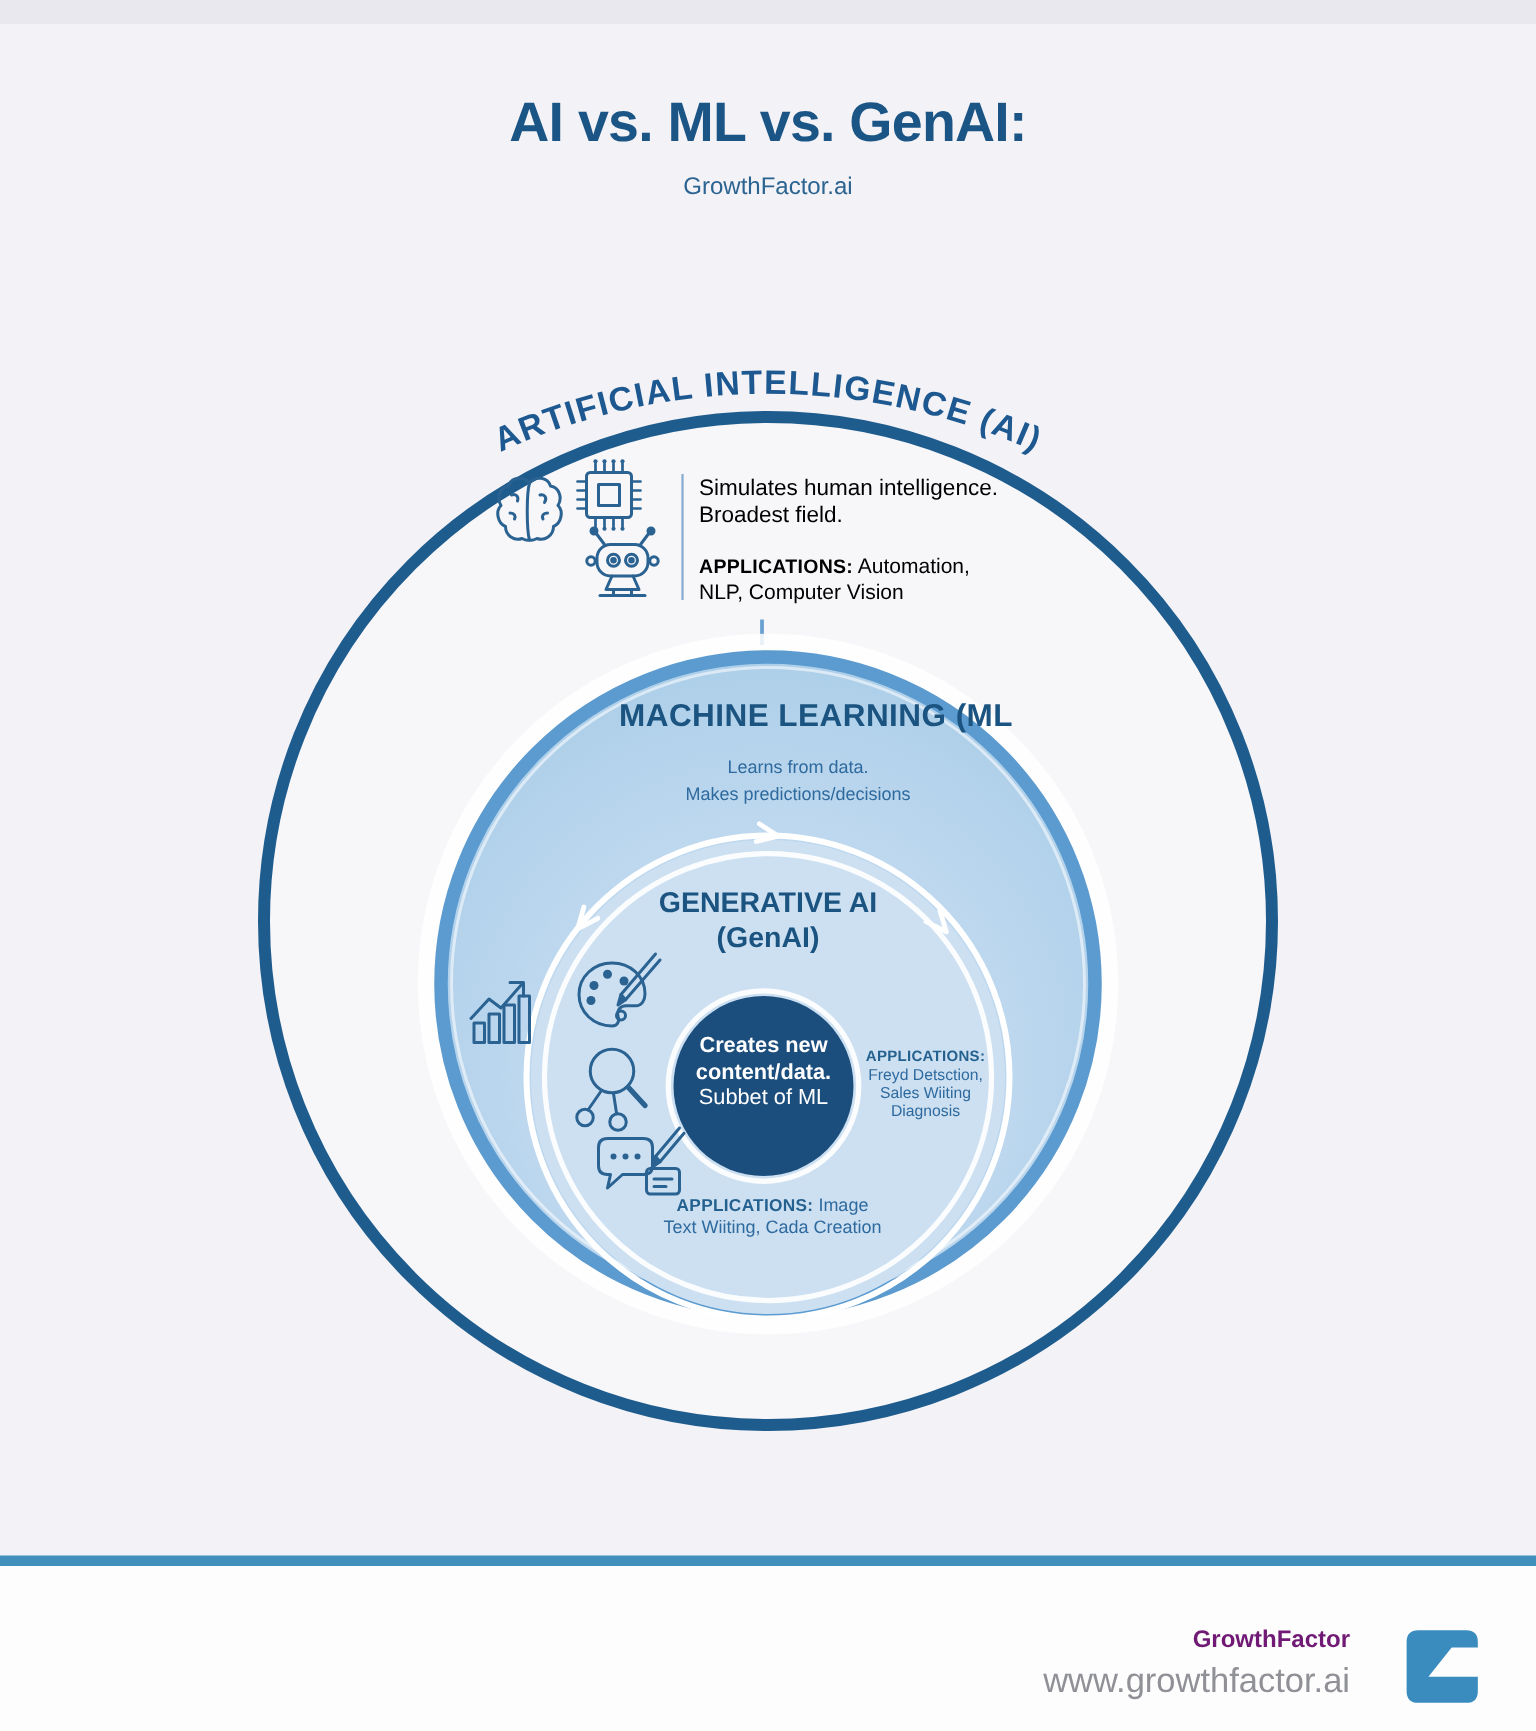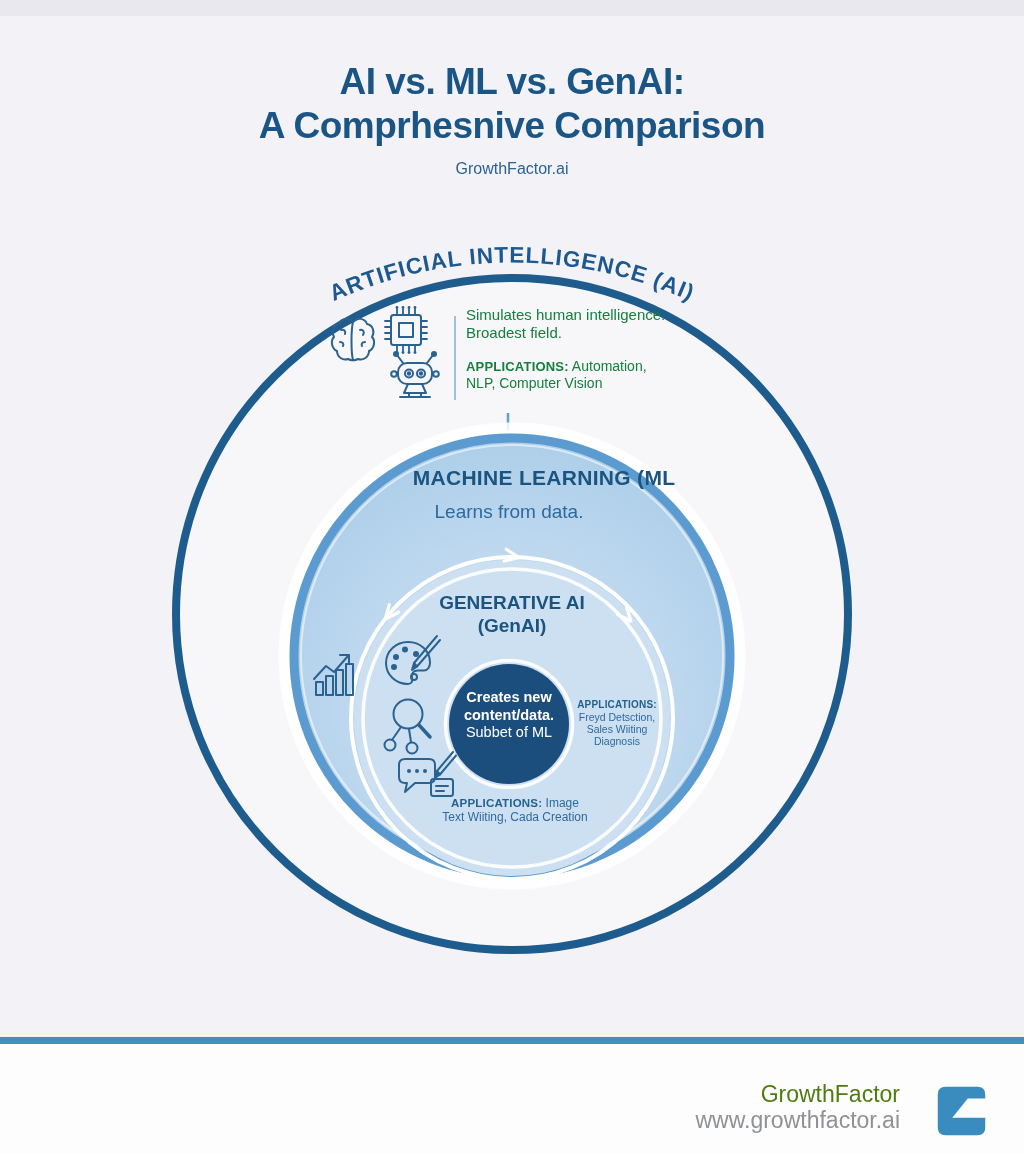--- a/index.html
+++ b/index.html
@@ -8,28 +8,28 @@
         background:#f3f2f6; overflow:hidden;}
   .abs{position:absolute;}
 
   
   .header{position:absolute; top:44px; left:0; width:1024px; text-align:center;}
   .title{color:#1a5586; font-weight:bold; font-size:37px; line-height:44px; letter-spacing:-0.5px; margin:0;}
   .title span{display:block;}
   .subtitle{color:#2b6391; font-size:16px; margin-top:12px;}
 
   
-  .ai-info{left:466px; top:290px; width:230px; color:#15803d; font-size:15px; line-height:18px;}
+  .ai-info{left:466px; top:301px; width:230px; color:#000000; font-size:15px; line-height:18px;}
   .ai-apps{margin-top:16px; font-size:14px; line-height:17px;}
   .apps-label{font-weight:bold; font-size:13px; letter-spacing:0.2px;}
 
   .ml-heading{left:384px; top:450px; width:320px; text-align:center;
               color:#1b5480; font-weight:bold; font-size:21px; letter-spacing:0.3px;}
-  .ml-desc{left:349px; top:487px; width:320px; text-align:center;
-           color:#2e6a9e; font-size:19px; line-height:17.5px;}
+  .ml-desc{left:372px; top:487px; width:320px; text-align:center;
+           color:#2e6a9e; font-size:12px; line-height:17.5px;}
 
   .genai-heading{left:402px; top:576px; width:220px; text-align:center;
                  color:#1b5480; font-weight:bold; font-size:19px; line-height:22.5px;}
   .genai-heading span{display:block;}
 
   .core-text{left:444px; top:673px; width:130px; text-align:center;
              color:#ffffff; font-size:14.5px; line-height:17.5px;}
   .core-text .b{font-weight:bold;}
 
   .apps-right{left:572px; top:683px; width:90px; text-align:center;
@@ -37,36 +37,35 @@
   .apps-right .apps-label{font-size:10px; color:#24618f;}
 
   .apps-bottom{left:400px; top:781px; width:230px; text-align:center;
                color:#2e6a9e; font-size:12px; line-height:13.5px;}
   .apps-bottom .apps-label{font-size:11.5px; color:#24618f;}
 
   
   .divider{position:absolute; left:0; top:1021px; width:1024px; height:7px; background:#4190bb;}
   .footer{position:absolute; left:0; top:1028px; width:1024px; height:126px; background:#fdfdfe;}
   .footer-text{position:absolute; right:124px; top:36px; text-align:right;}
-  .brand{color:#4d7c0f; font-weight:normal; font-size:23px; line-height:28px;}
+  .brand{color:#701a75; font-weight:bold; font-size:16px; line-height:28px;}
   .website{color:#909196; font-size:23px; line-height:25px;}
   .logo{position:absolute; right:32px; top:36px; width:62px; height:62px;}
 
   svg text.arc-text{font-family:"Liberation Sans", sans-serif; font-size:22.5px;
                     font-weight:bold; letter-spacing:1px; fill:#1d5990;}
 </style>
 </head>
 <body>
 
 <div class="page">
 
   <div class="header">
     <h1 class="title">
       <span>AI vs. ML vs. GenAI:</span>
-      <span>A Comprhesnive Comparison</span>
     </h1>
     <div class="subtitle">GrowthFactor.ai</div>
   </div>
 
   <svg class="abs" style="left:0; top:0;" width="1024" height="1020" viewBox="0 0 1024 1020">
     <defs>
       <radialGradient id="mlGrad" cx="50%" cy="62%" r="70%">
         <stop offset="0%" stop-color="#d2e4f4"></stop>
         <stop offset="55%" stop-color="#bcd7ee"></stop>
         <stop offset="100%" stop-color="#a8cce7"></stop>
@@ -206,20 +205,21 @@
     <div>Broadest field.</div>
     <div class="ai-apps">
       <div><span class="apps-label">APPLICATIONS:</span><span> Automation,</span></div>
       <div>NLP, Computer Vision</div>
     </div>
   </div>
 
   <div class="abs ml-heading">MACHINE LEARNING (ML</div>
   <div class="abs ml-desc">
     <div>Learns from data.</div>
+    <div>Makes predictions/decisions</div>
   </div>
 
   <div class="abs core-text">
     <div class="b">Creates new</div>
     <div class="b">content/data.</div>
     <div>Subbet of ML</div>
   </div>
 
   <div class="abs genai-heading">
     <span>GENERATIVE AI</span>

